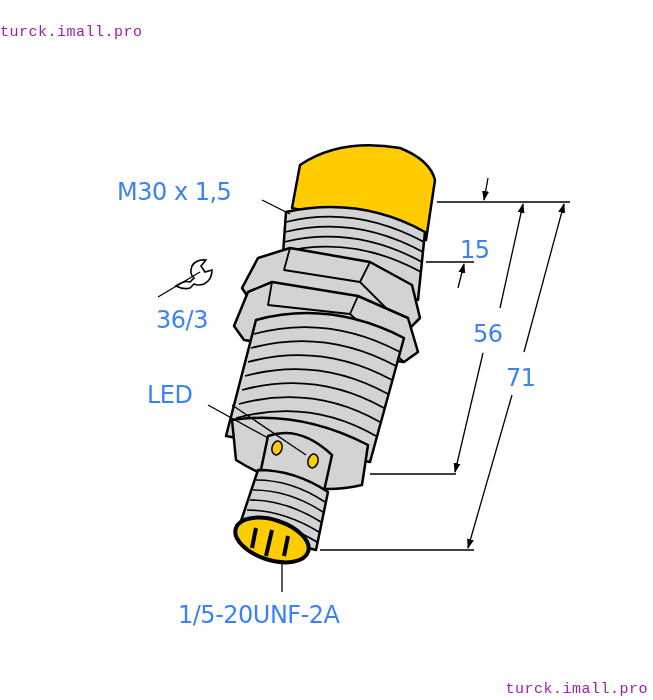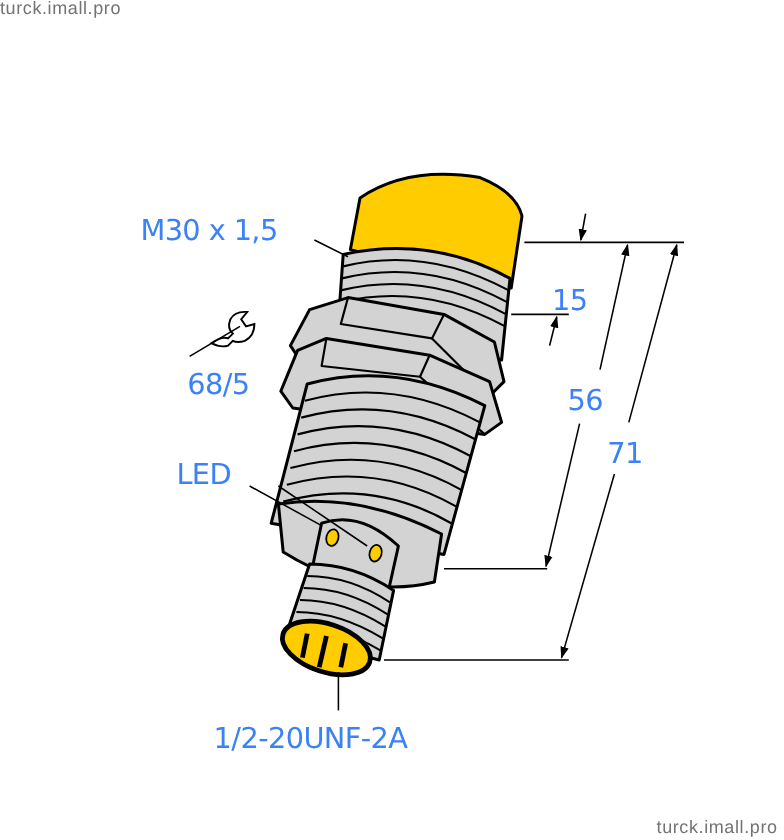--- a/index.html
+++ b/index.html
@@ -1,18 +1,18 @@
 <!DOCTYPE html>
 <html><head>
 <meta charset="utf-8">
 <style>
   html, body { margin: 0; padding: 0; background: #ffffff; }
   body { width: 653px; height: 700px; position: relative; overflow: hidden;
          font-family: "DejaVu Sans", sans-serif; }
-  .wm { position: absolute; font-family: Liberation Sans, sans-serif; font-size: 15px; color: #737373; letter-spacing: 0.5px; }
+  .wm { position: absolute; font-family: Liberation Mono, monospace; font-size: 15px; color: #a21caf; letter-spacing: 0.5px; margin-top: 25px; }
   .wm-top { left: 0; top: -1px; }
   .wm-bot { right: 5px; bottom: 2px; }
   .lbl { position: absolute; font-family: "DejaVu Sans", sans-serif; color: #3b82f6; font-size: 24px; line-height: 1; letter-spacing: -0.5px; }
   svg#drawing { position: absolute; left: 0; top: 0; }
 </style>
 </head>
 <body>
 
 <div class="wm wm-top">turck.imall.pro</div>
 <div class="wm wm-bot">turck.imall.pro</div>
@@ -101,19 +101,19 @@
 
     <path d="M500,308 L523,204" marker-end="url(#arr)"></path>
     <path d="M483,353 L455,472" marker-end="url(#arr)"></path>
 
     <path d="M524,352 L564,204" marker-end="url(#arr)"></path>
     <path d="M512,395 L468,548" marker-end="url(#arr)"></path>
   </g>
 </svg>
 
 <div class="lbl" style="left:117px;top:180px;">M30 x 1,5</div>
-<div class="lbl" style="left:156px;top:308px;">68/5</div>
+<div class="lbl" style="left:156px;top:308px;">36/3</div>
 <div class="lbl" style="left:147px;top:383px;">LED</div>
-<div class="lbl" style="left:178px;top:603px;">1/2-20UNF-2A</div>
+<div class="lbl" style="left:178px;top:603px;">1/5-20UNF-2A</div>
 
 <div class="lbl" style="left:460px;top:238px;">15</div>
 <div class="lbl" style="left:473px;top:322px;">56</div>
 <div class="lbl" style="left:506px;top:366px;">71</div>
 
 </body></html>

